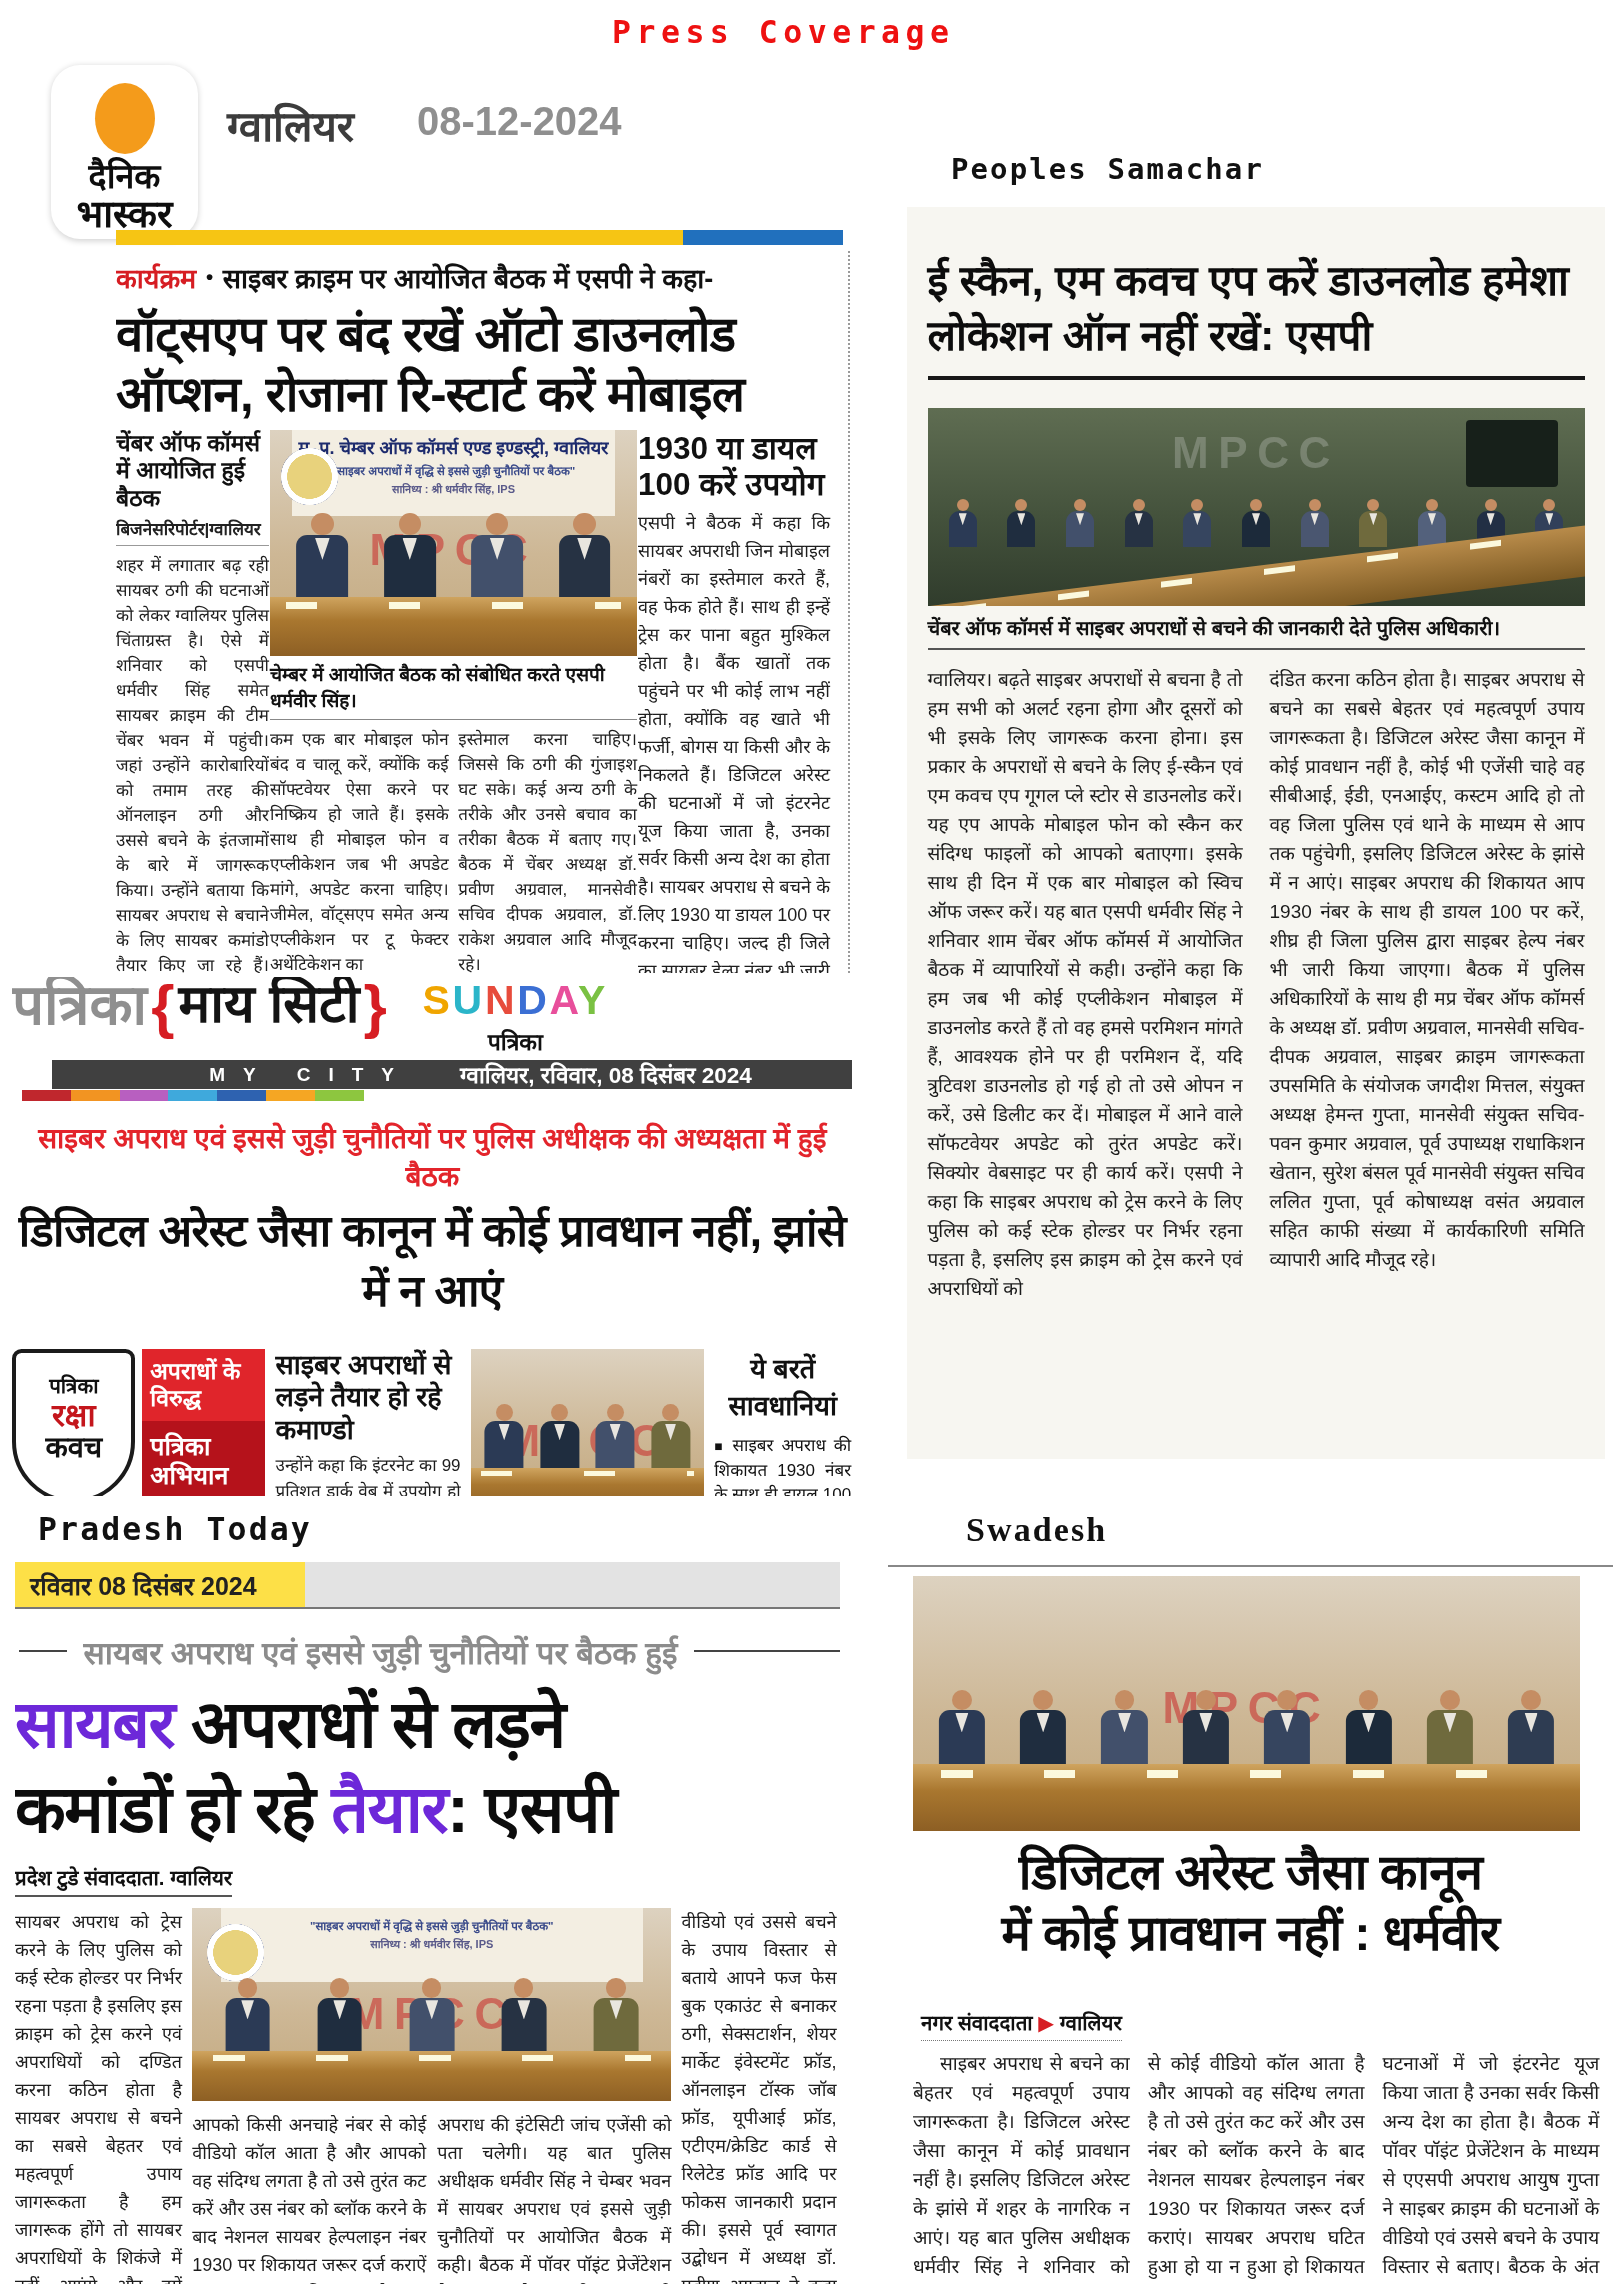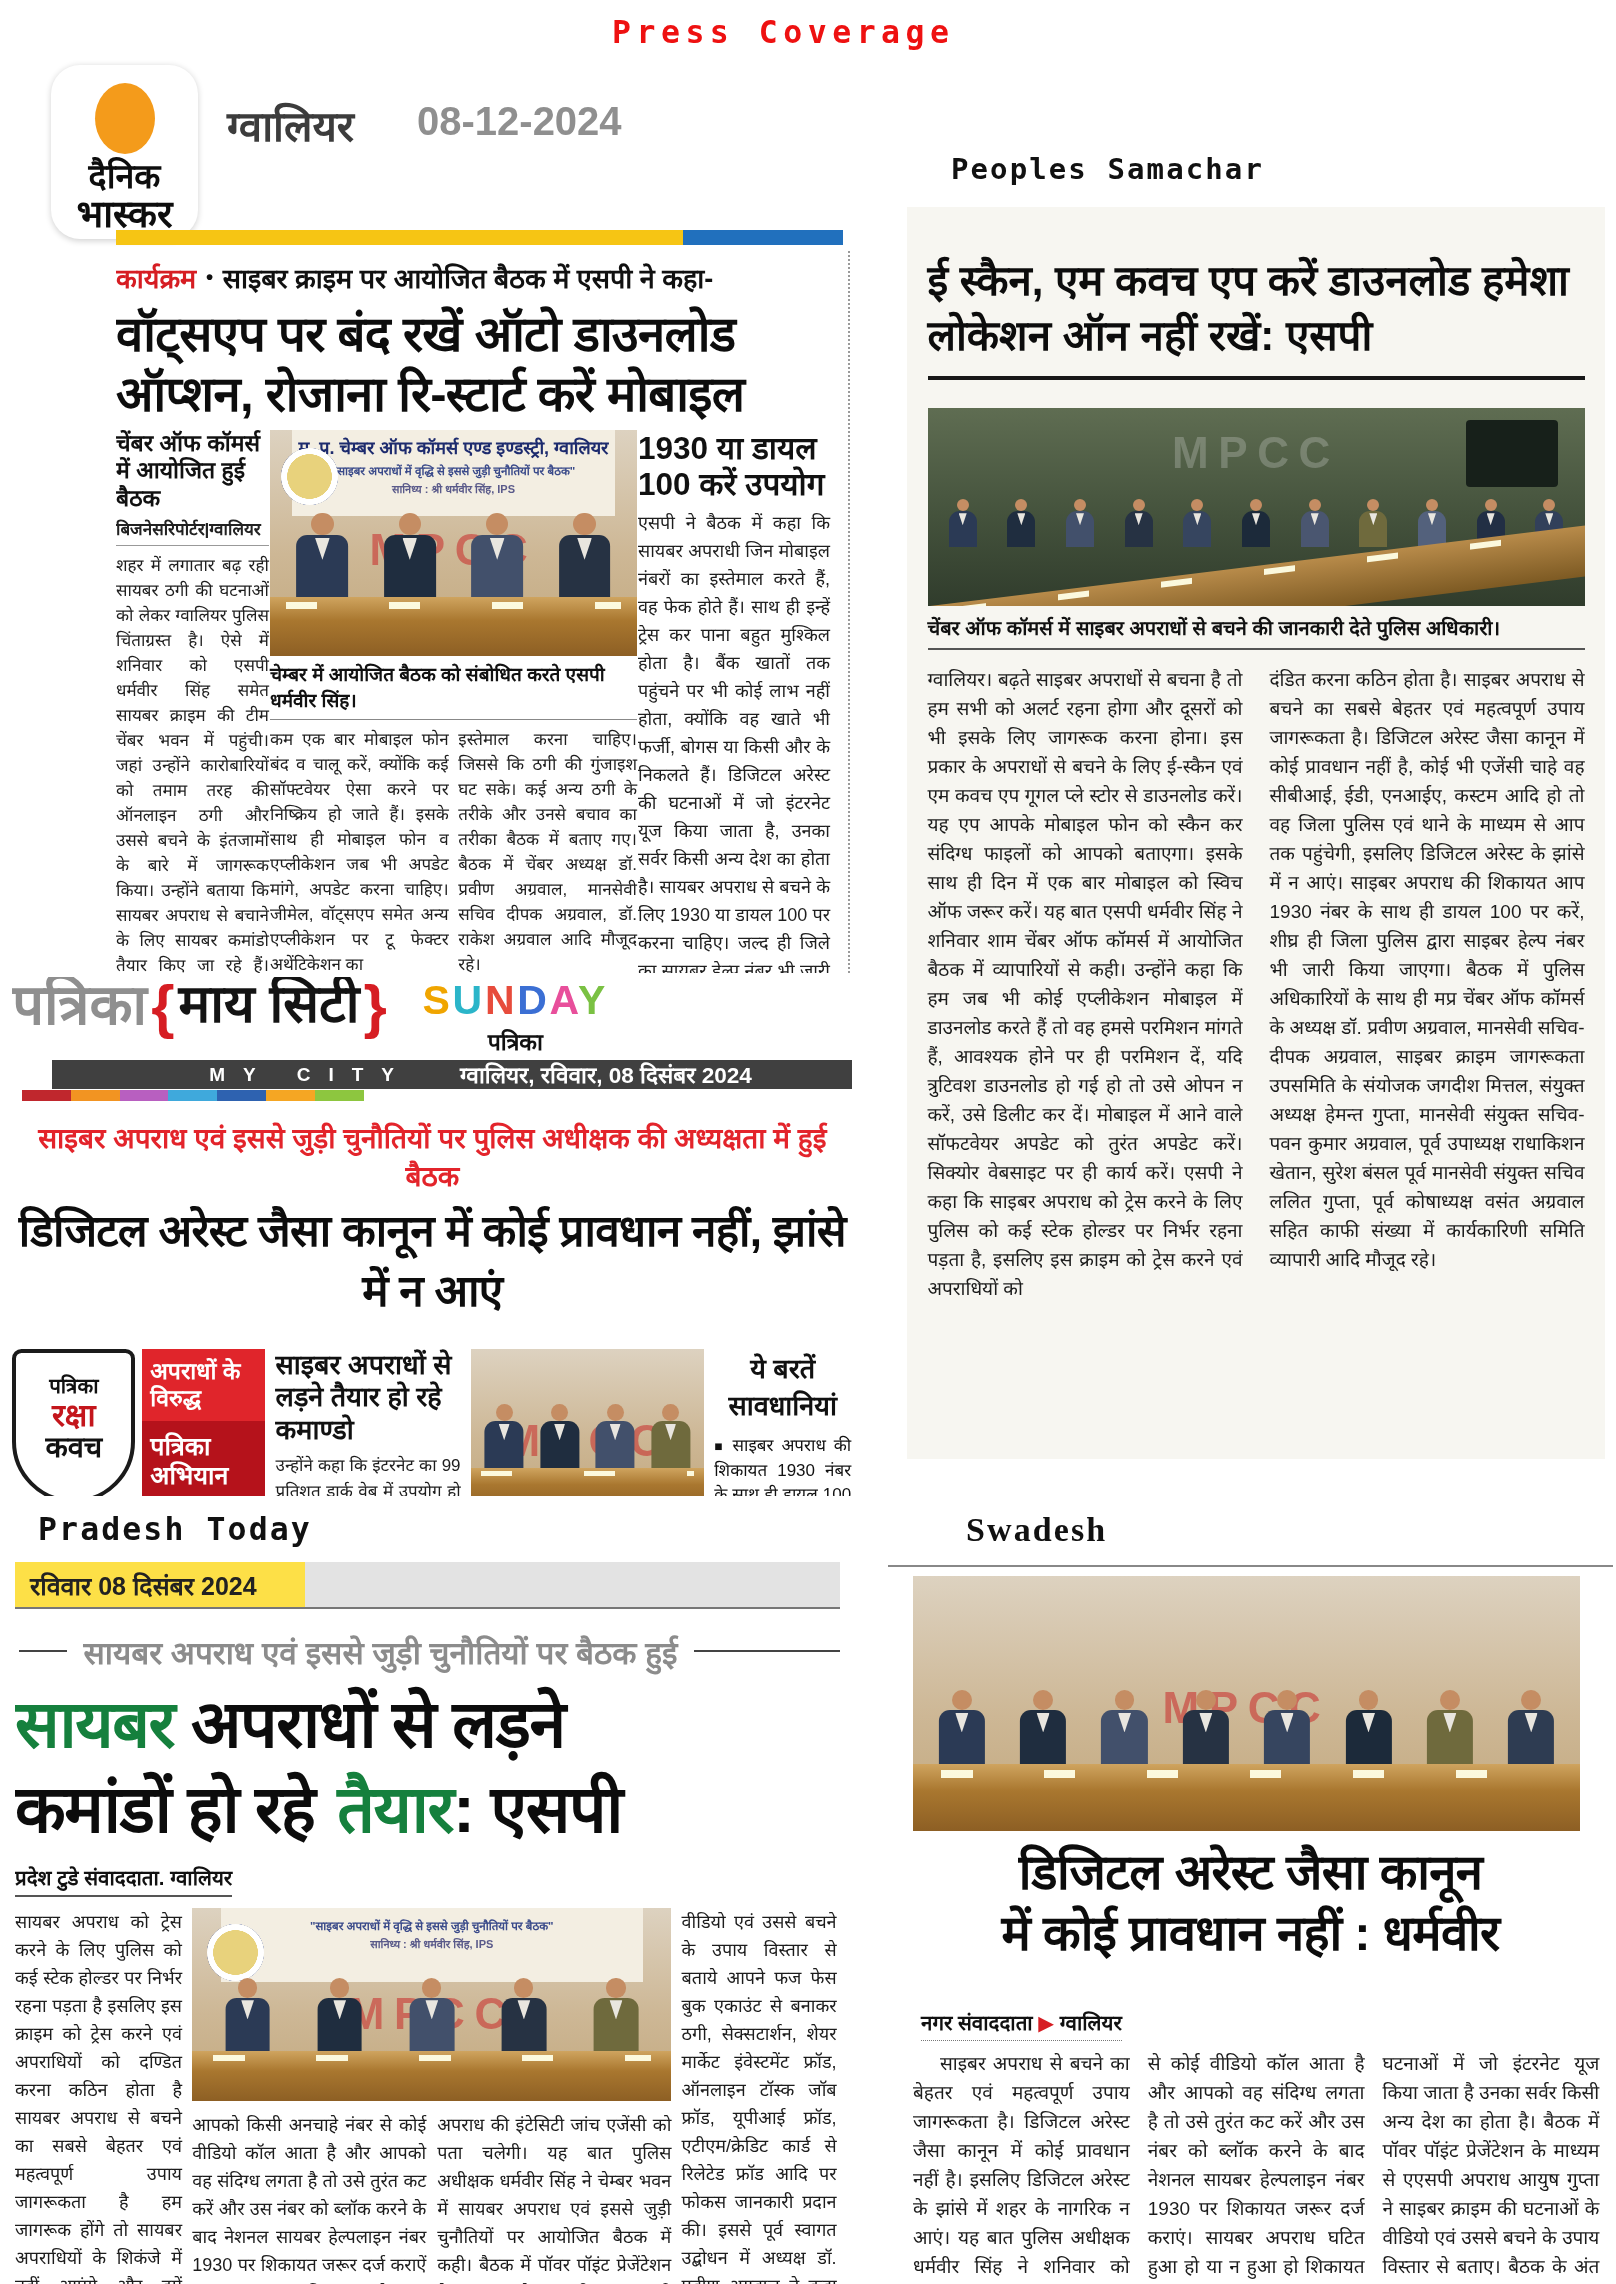--- a/index.html
+++ b/index.html
@@ -119,22 +119,22 @@
   .a4{position:absolute;left:15px;top:1511px;width:825px;height:773px;overflow:hidden;}
   .a4-label{margin-left:23px;font-weight:bold;font-size:31.5px;letter-spacing:2.1px;}
   .a4-daterow{display:flex;align-items:stretch;margin-top:15px;border-bottom:2.1px solid #777;}
   .a4-datechip{background:#fde047;font-weight:700;font-size:25px;padding:5.5px 48px 5.5px 15px;color:#222;}
   .a4-datebar{flex:1;background:#e3e3e3;}
   .a4-kicker{display:flex;align-items:center;gap:16.4px;margin-top:20.5px;color:#8c8c8c;font-weight:900;font-size:31.5px;}
   .a4-kicker::before,.a4-kicker::after{content:'';flex:0 0 48px;border-top:2.1px solid #444;}
   .a4-kicker::after{flex:1;}
   .a4-kicker::before{margin-left:4.1px;}
   .a4-headline{margin-top:9.6px;font-weight:900;font-size:66px;line-height:1.28;letter-spacing:-1.4px;color:#0c0c0c;}
-  .a4-blue{color:#15803d;}
-  .a4-red{color:#15803d;margin-left:6px;}
+  .a4-blue{color:#6d28d9;}
+  .a4-red{color:#6d28d9;}
   .a4-byline{display:inline-block;margin-top:12.3px;font-size:20.5px;font-weight:900;border-bottom:2.1px solid #555;padding-bottom:4.1px;}
   .a4-body{display:grid;grid-template-columns:167px 479px 155px;column-gap:10.3px;margin-top:11px;}
   .a4 p{margin:0;font-size:18px;line-height:28px;text-align:justify;color:#1c1c1c;}
   .a4-photo{height:193px;}
   .a4-botcols{display:grid;grid-template-columns:1fr 1fr;column-gap:11px;margin-top:9.6px;}
 
   
   .a5{position:absolute;left:888px;top:1511px;width:725px;height:773px;overflow:hidden;}
   .a5-label{margin-left:78px;font-weight:bold;font-size:34px;letter-spacing:2.1px;font-family:Liberation Serif, serif;}
   .a5-rule{margin-top:16.4px;border-top:2.1px solid #888;}

